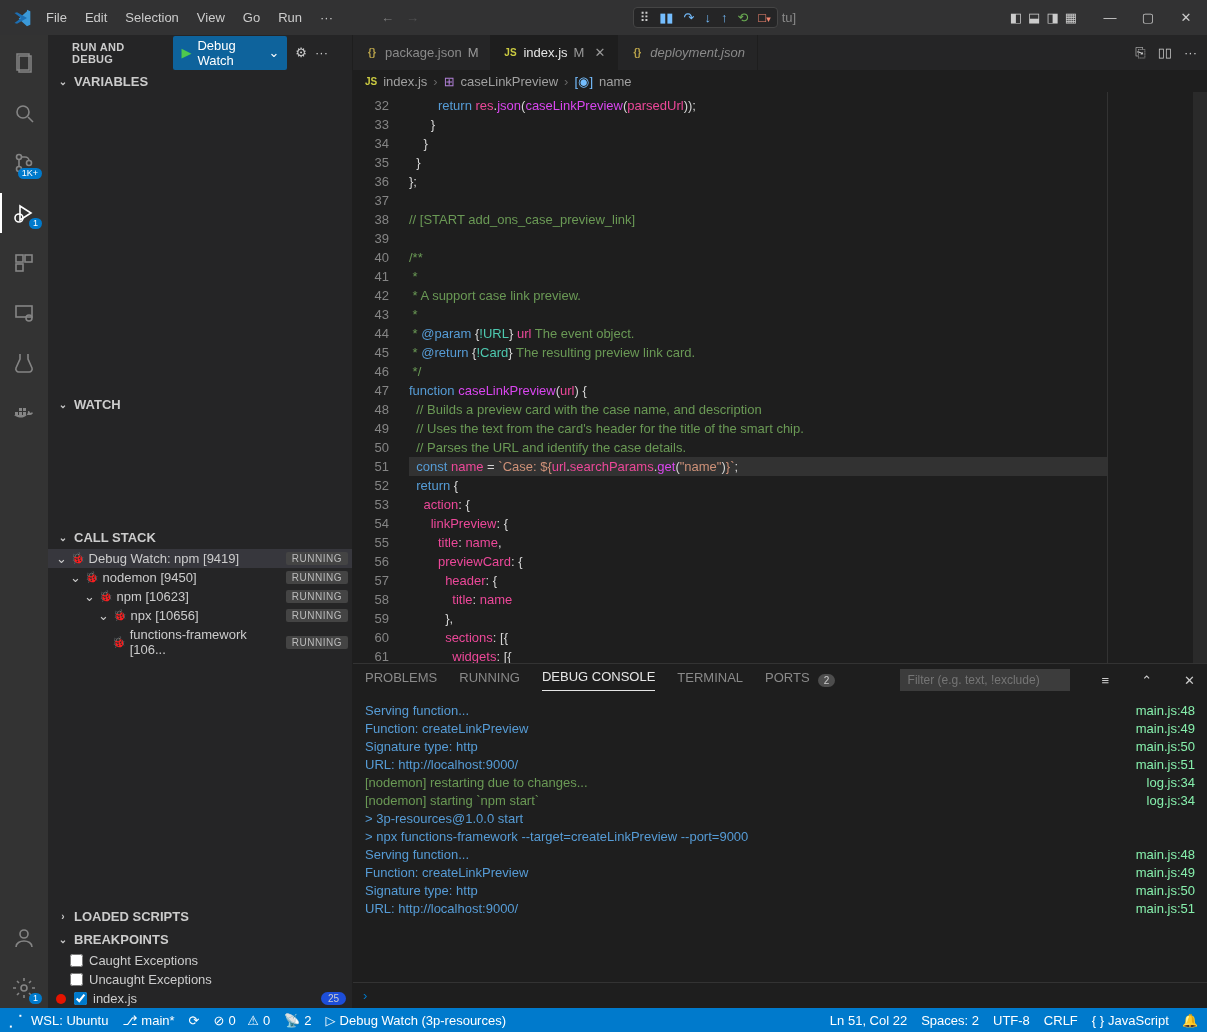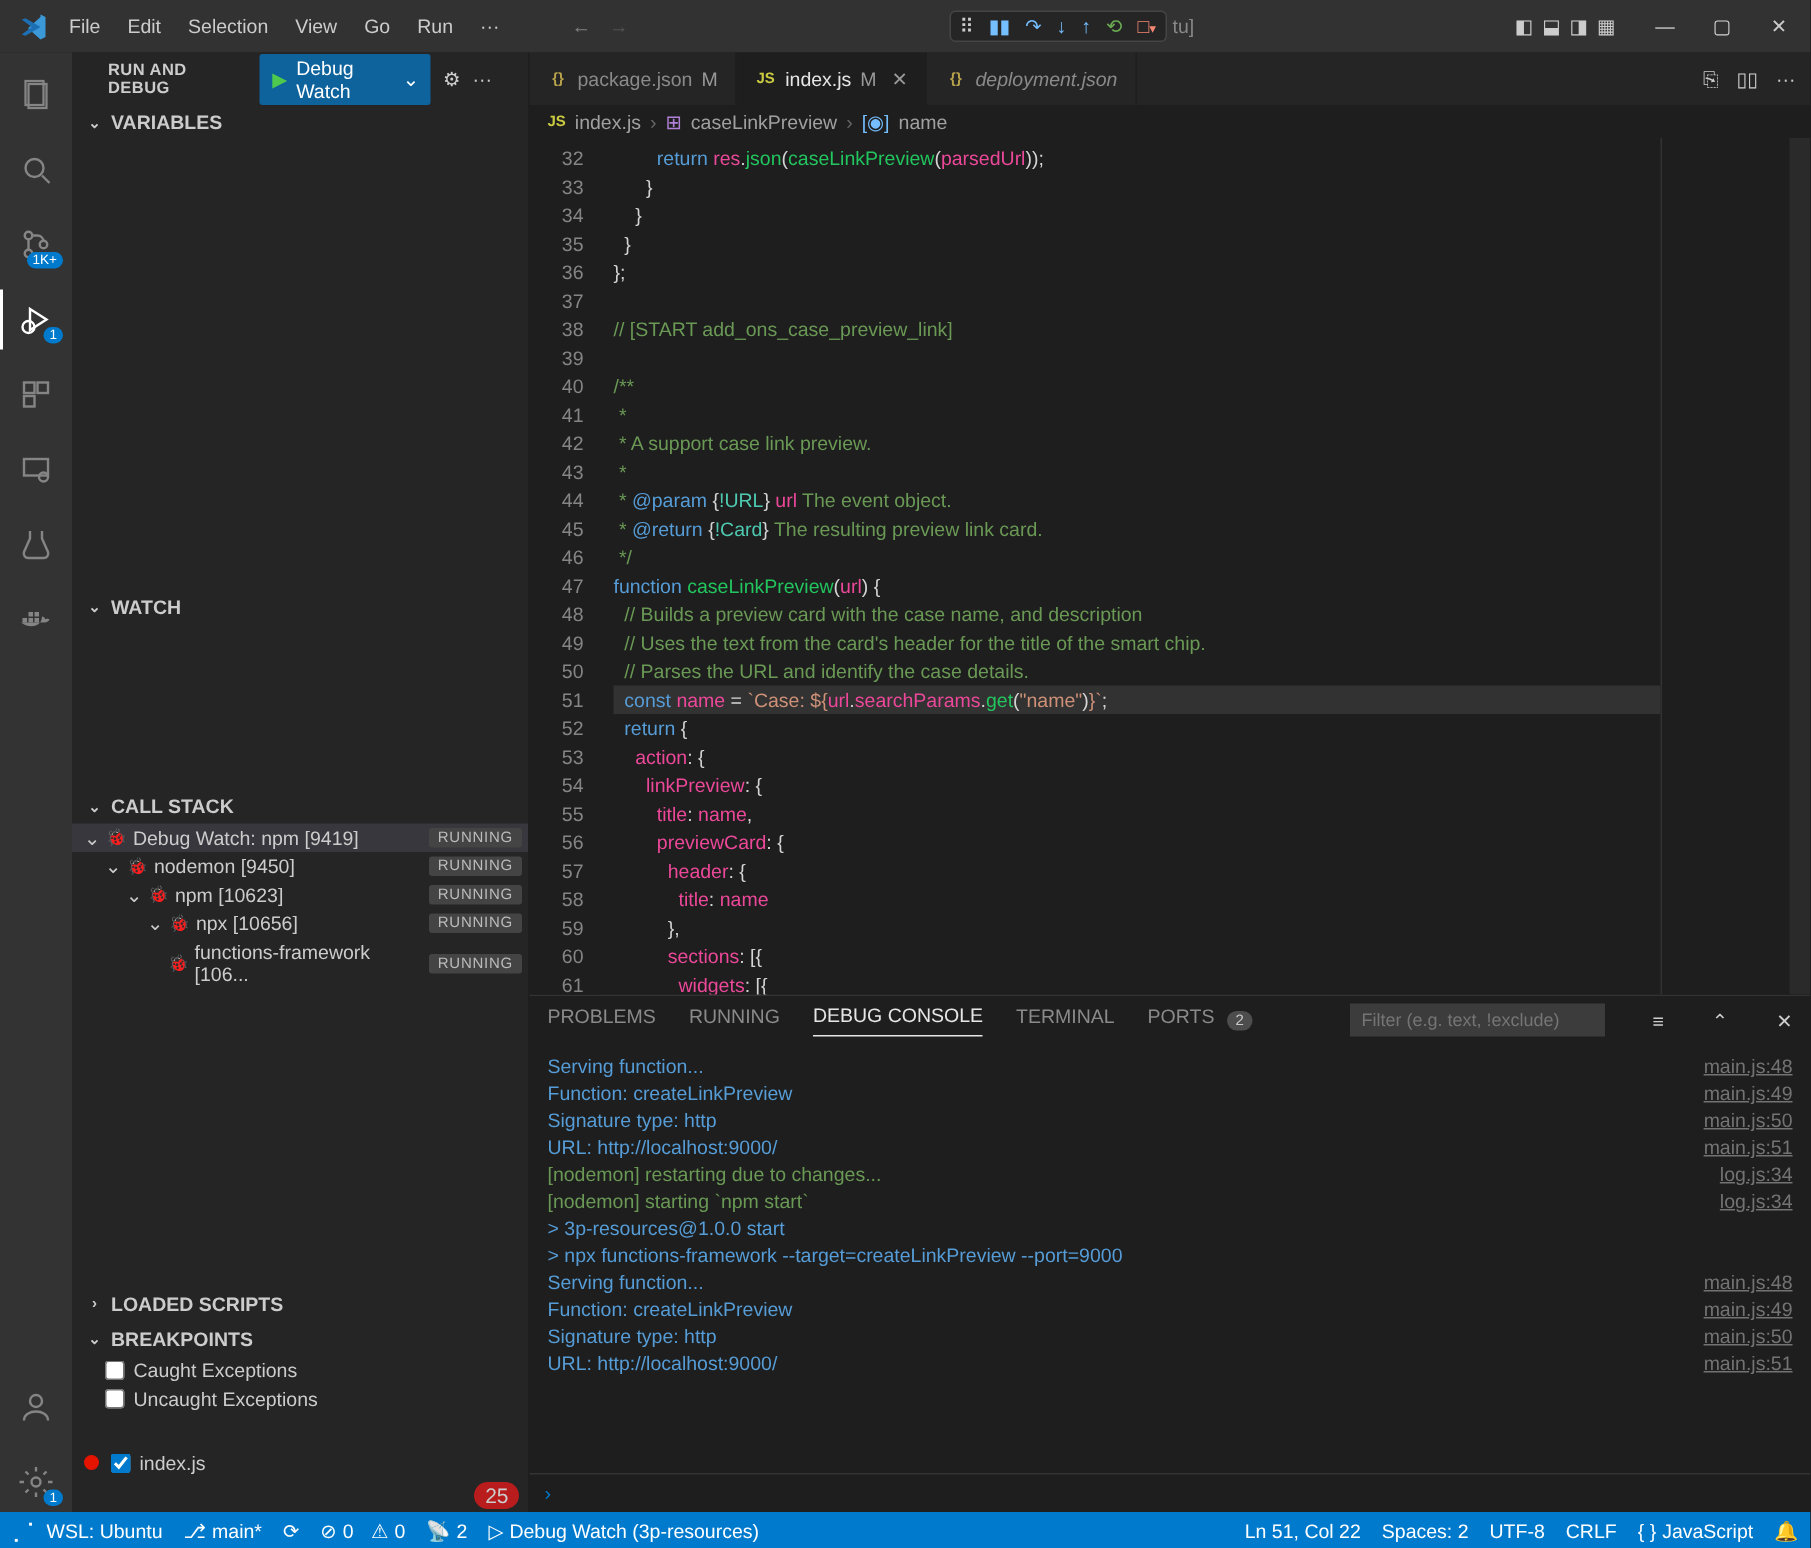--- a/index.html
+++ b/index.html
@@ -31,21 +31,21 @@
 .section-hdr { display:flex; align-items:center; gap:4px; padding:4px 8px; font-size:11px; font-weight:700; color:#ccc; cursor:default; }
 .section-hdr .chev { width:14px; text-align:center; font-size:10px; }
 .sidebar-body { flex:1; display:flex; flex-direction:column; min-height:0; }
 .panel-fill { flex:1; }
 .callstack-row { display:flex; align-items:center; padding:2px 4px 2px 8px; font-size:12px; gap:4px; }
 .callstack-row.sel { background:#37373d; }
 .callstack-row .tag { margin-left:auto; background:#444; color:#bbb; font-size:10px; padding:1px 6px; border-radius:2px; letter-spacing:0.5px; }
 .callstack-row .bug { color:#cc6633; }
 .bp-row { display:flex; align-items:center; gap:6px; padding:2px 6px 2px 22px; font-size:12px; }
 .bp-row input[type=checkbox]{ accent-color:#007acc; }
-.bp-row .count { margin-left:auto; background:#b91c1c; color:#ccc; border-radius:10px; font-size:14px; padding:1px 7px;margin-top:44px; }
+.bp-row .count { margin-left:auto; background:#1d4ed8; color:#ccc; border-radius:10px; font-size:10px; padding:1px 7px; }
 .bp-row .dot { width:10px; height:10px; border-radius:50%; background:#e51400; margin-left:-14px; margin-right:2px;}
 .editor-area { flex:1; display:flex; flex-direction:column; min-width:0; }
 .tabs { height:35px; background:#252526; display:flex; align-items:stretch; }
 .tab { display:flex; align-items:center; padding:0 12px; gap:6px; color:#8a8a8a; border-right:1px solid #1e1e1e; cursor:default; font-size:13px; }
 .tab.active { background:#1e1e1e; color:#e6e6e6; }
 .tab .ficon { width:14px; height:14px; display:inline-flex; align-items:center; justify-content:center; }
 .tab .mod { color:#999; }
 .tab .close { color:#999; margin-left:4px; }
 .tabs-right { margin-left:auto; display:flex; align-items:center; gap:12px; padding:0 10px; color:#ccc; }
 .breadcrumb { height:22px; background:#1e1e1e; display:flex; align-items:center; padding:0 12px; gap:6px; font-size:12px; color:#a0a0a0; }
@@ -60,26 +60,26 @@
 .panel { height:345px; background:#1e1e1e; border-top:1px solid #333; display:flex; flex-direction:column; }
 .panel-tabs { height:32px; display:flex; align-items:center; padding:0 12px; gap:22px; font-size:11px; color:#8a8a8a; }
 .panel-tabs .pt { cursor:default; padding-bottom:6px; }
 .panel-tabs .pt.active { color:#e6e6e6; border-bottom:1px solid #e6e6e6; }
 .panel-tabs .cnt { background:#4d4d4d; color:#ccc; border-radius:10px; font-size:10px; padding:1px 6px; margin-left:-14px;}
 .panel-tabs .psp { flex:1; }
 .panel-tabs input { background:#3c3c3c; border:none; color:#ccc; padding:4px 8px; width:170px; font-size:12px; }
 .panel-tabs .picon { color:#ccc; }
 .debug-out { flex:1; overflow:auto; padding:6px 12px; font-family:Consolas,monospace; font-size:13px; line-height:18px; }
 .debug-out .dl { display:flex; }
-.debug-out .src { margin-left:auto; color:#737373; text-decoration:underline; white-space:nowrap; padding-left:16px;}
+.debug-out .src { margin-left:auto; color:#86efac; white-space:nowrap; padding-left:16px;}
 .repl { height:26px; border-top:1px solid #333; display:flex; align-items:center; padding:0 10px; color:#007acc; }
 .statusbar { height:24px; background:#007acc; color:#fff; display:flex; align-items:center; font-size:12px; padding:0 8px; gap:14px; }
 .statusbar .seg { display:flex; align-items:center; gap:4px; }
 .statusbar .sp { flex:1; }
-.c-kw{color:#569cd6}.c-fn{color:#22c55e}.c-str{color:#ce9178}.c-cm{color:#6a9955}.c-tp{color:#4ec9b0}.c-vr{color:#ec4899}.c-pn{color:#d4d4d4}.c-tag{color:#569cd6}
+.c-kw{color:#569cd6}.c-fn{color:#d946ef}.c-str{color:#ce9178}.c-cm{color:#6a9955}.c-tp{color:#4ec9b0}.c-vr{color:#ec4899}.c-pn{color:#d4d4d4}.c-tag{color:#569cd6}
 svg { display:block; }
 </style>
 </head>
 <body>
 
 <div class="titlebar">
   <svg class="vsicon" viewBox="0 0 24 24">
       <path fill="#3b99d8" d="M18 2l4 2v16l-4 2-10-9 10-9z"></path>
       <path fill="#1d6fb3" d="M3 6l3-1 12 7-12 7-3-1 8-6-8-6z"></path>
     </svg>

